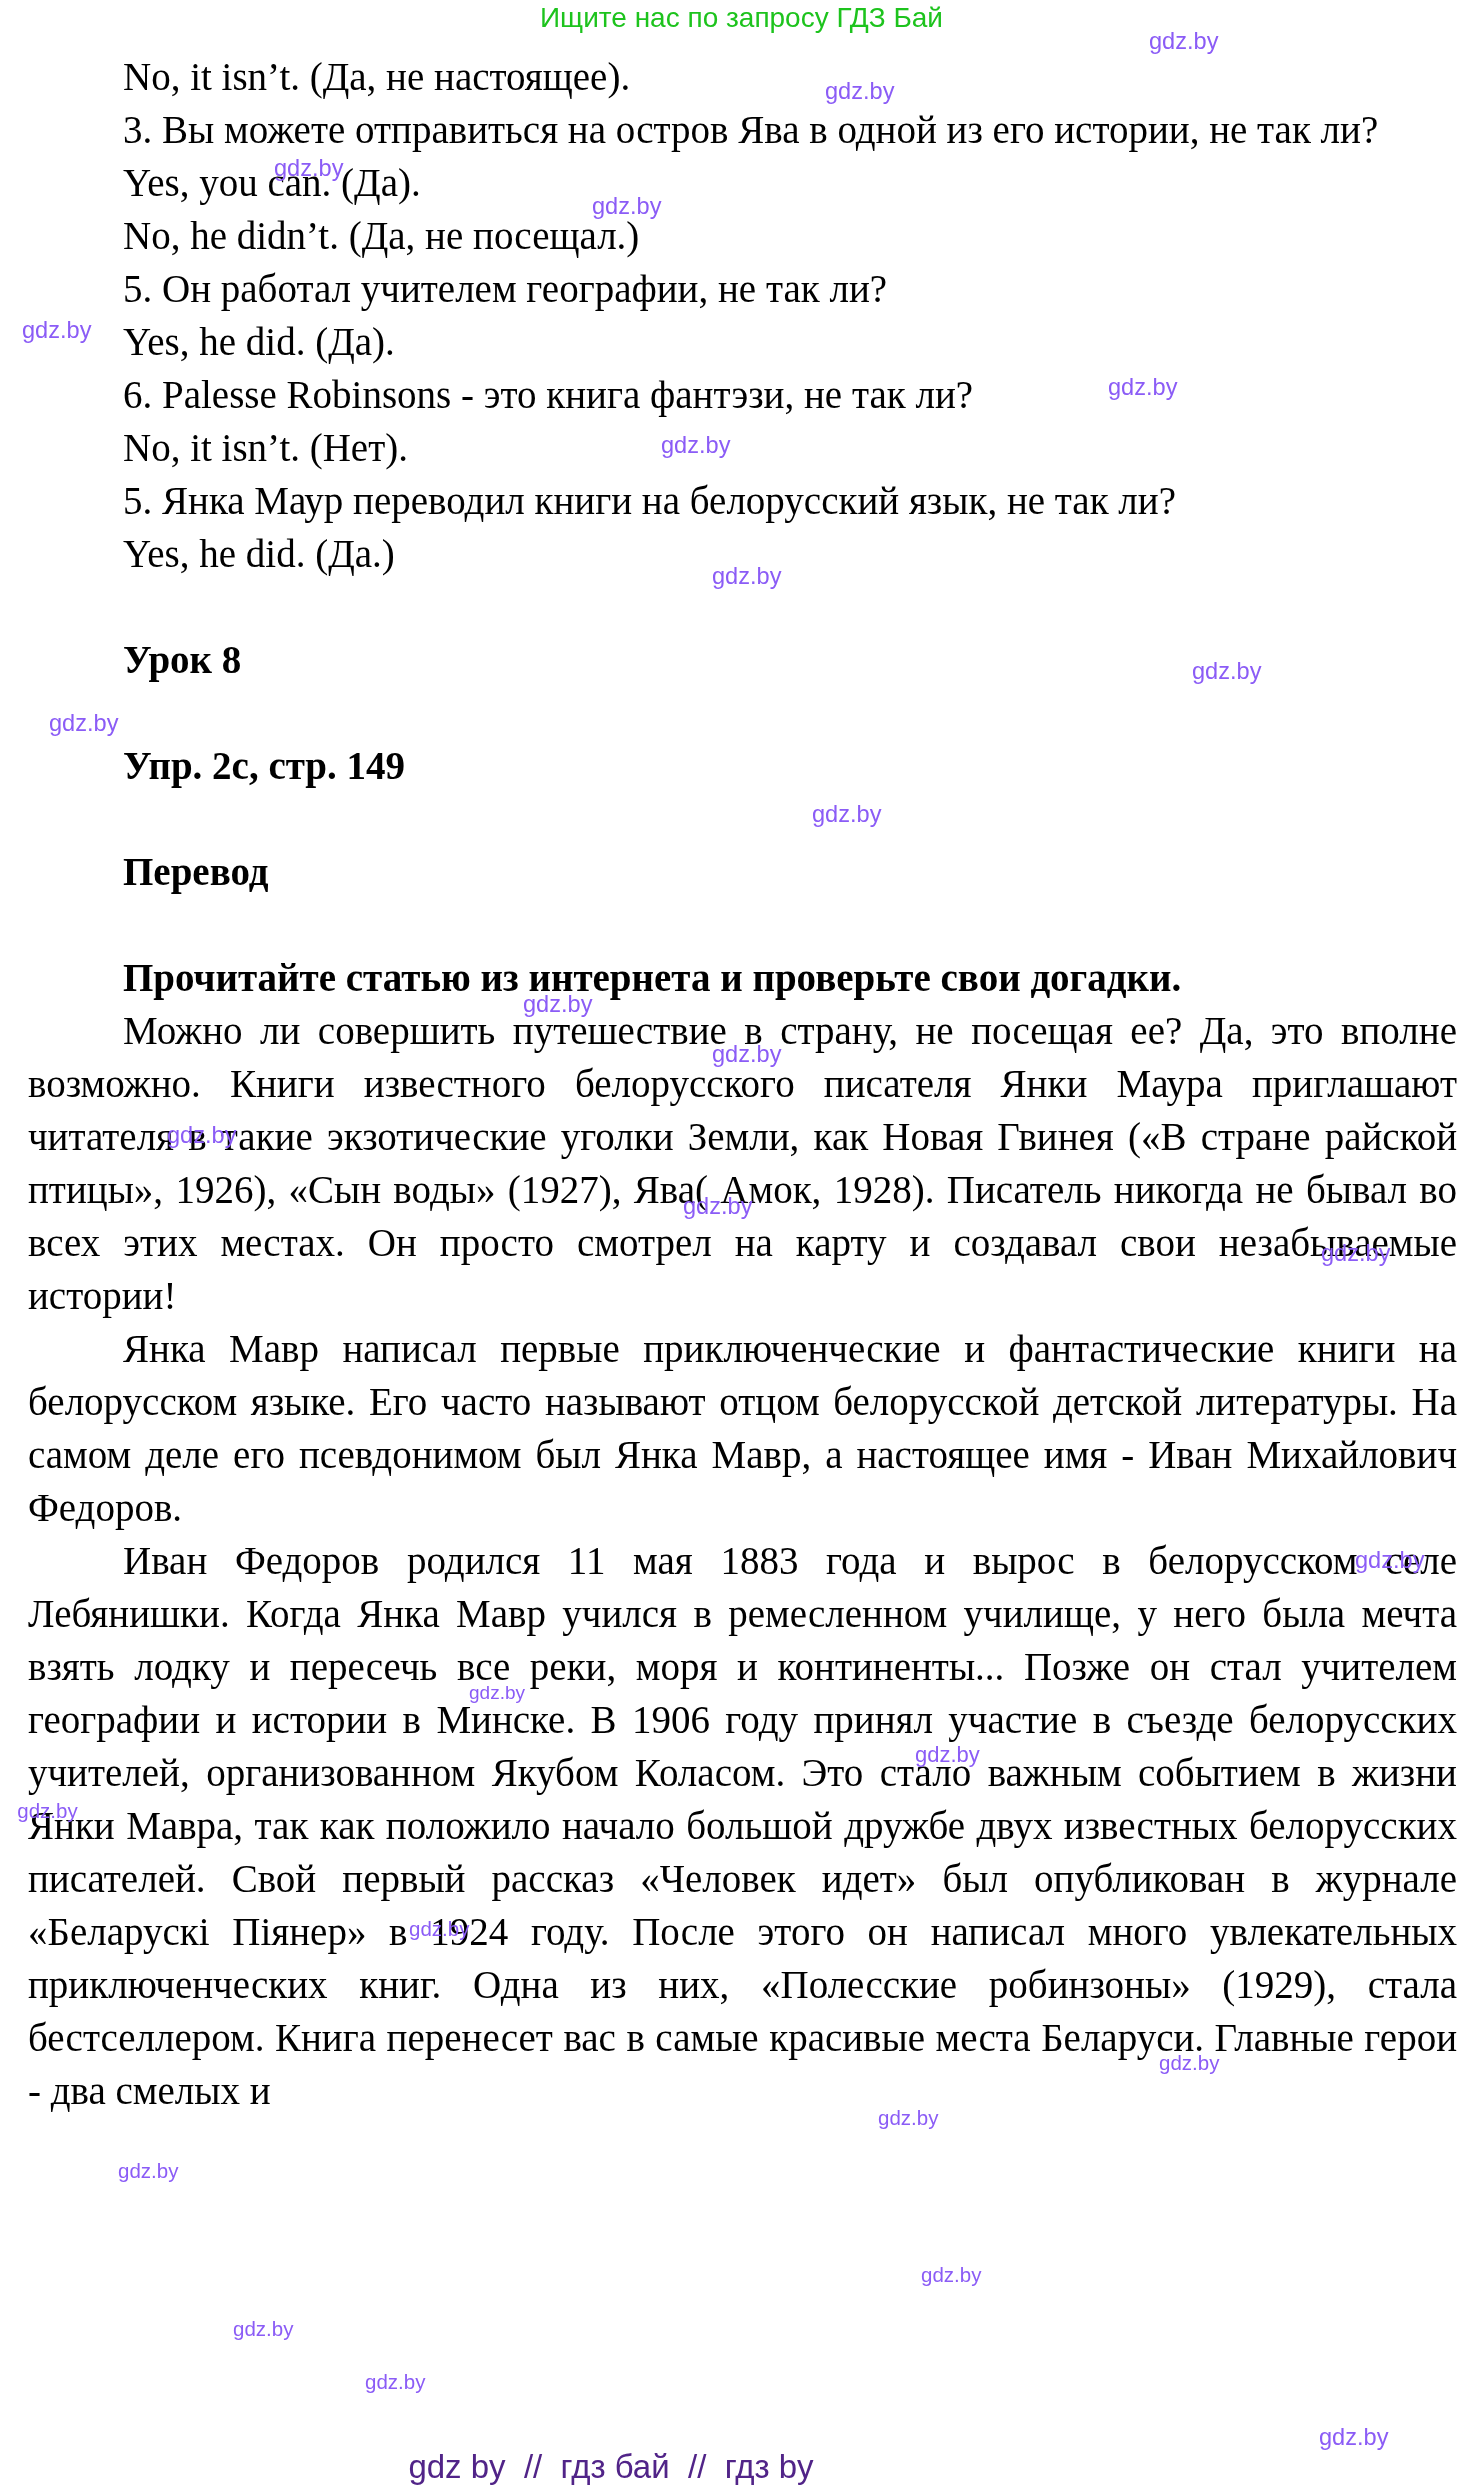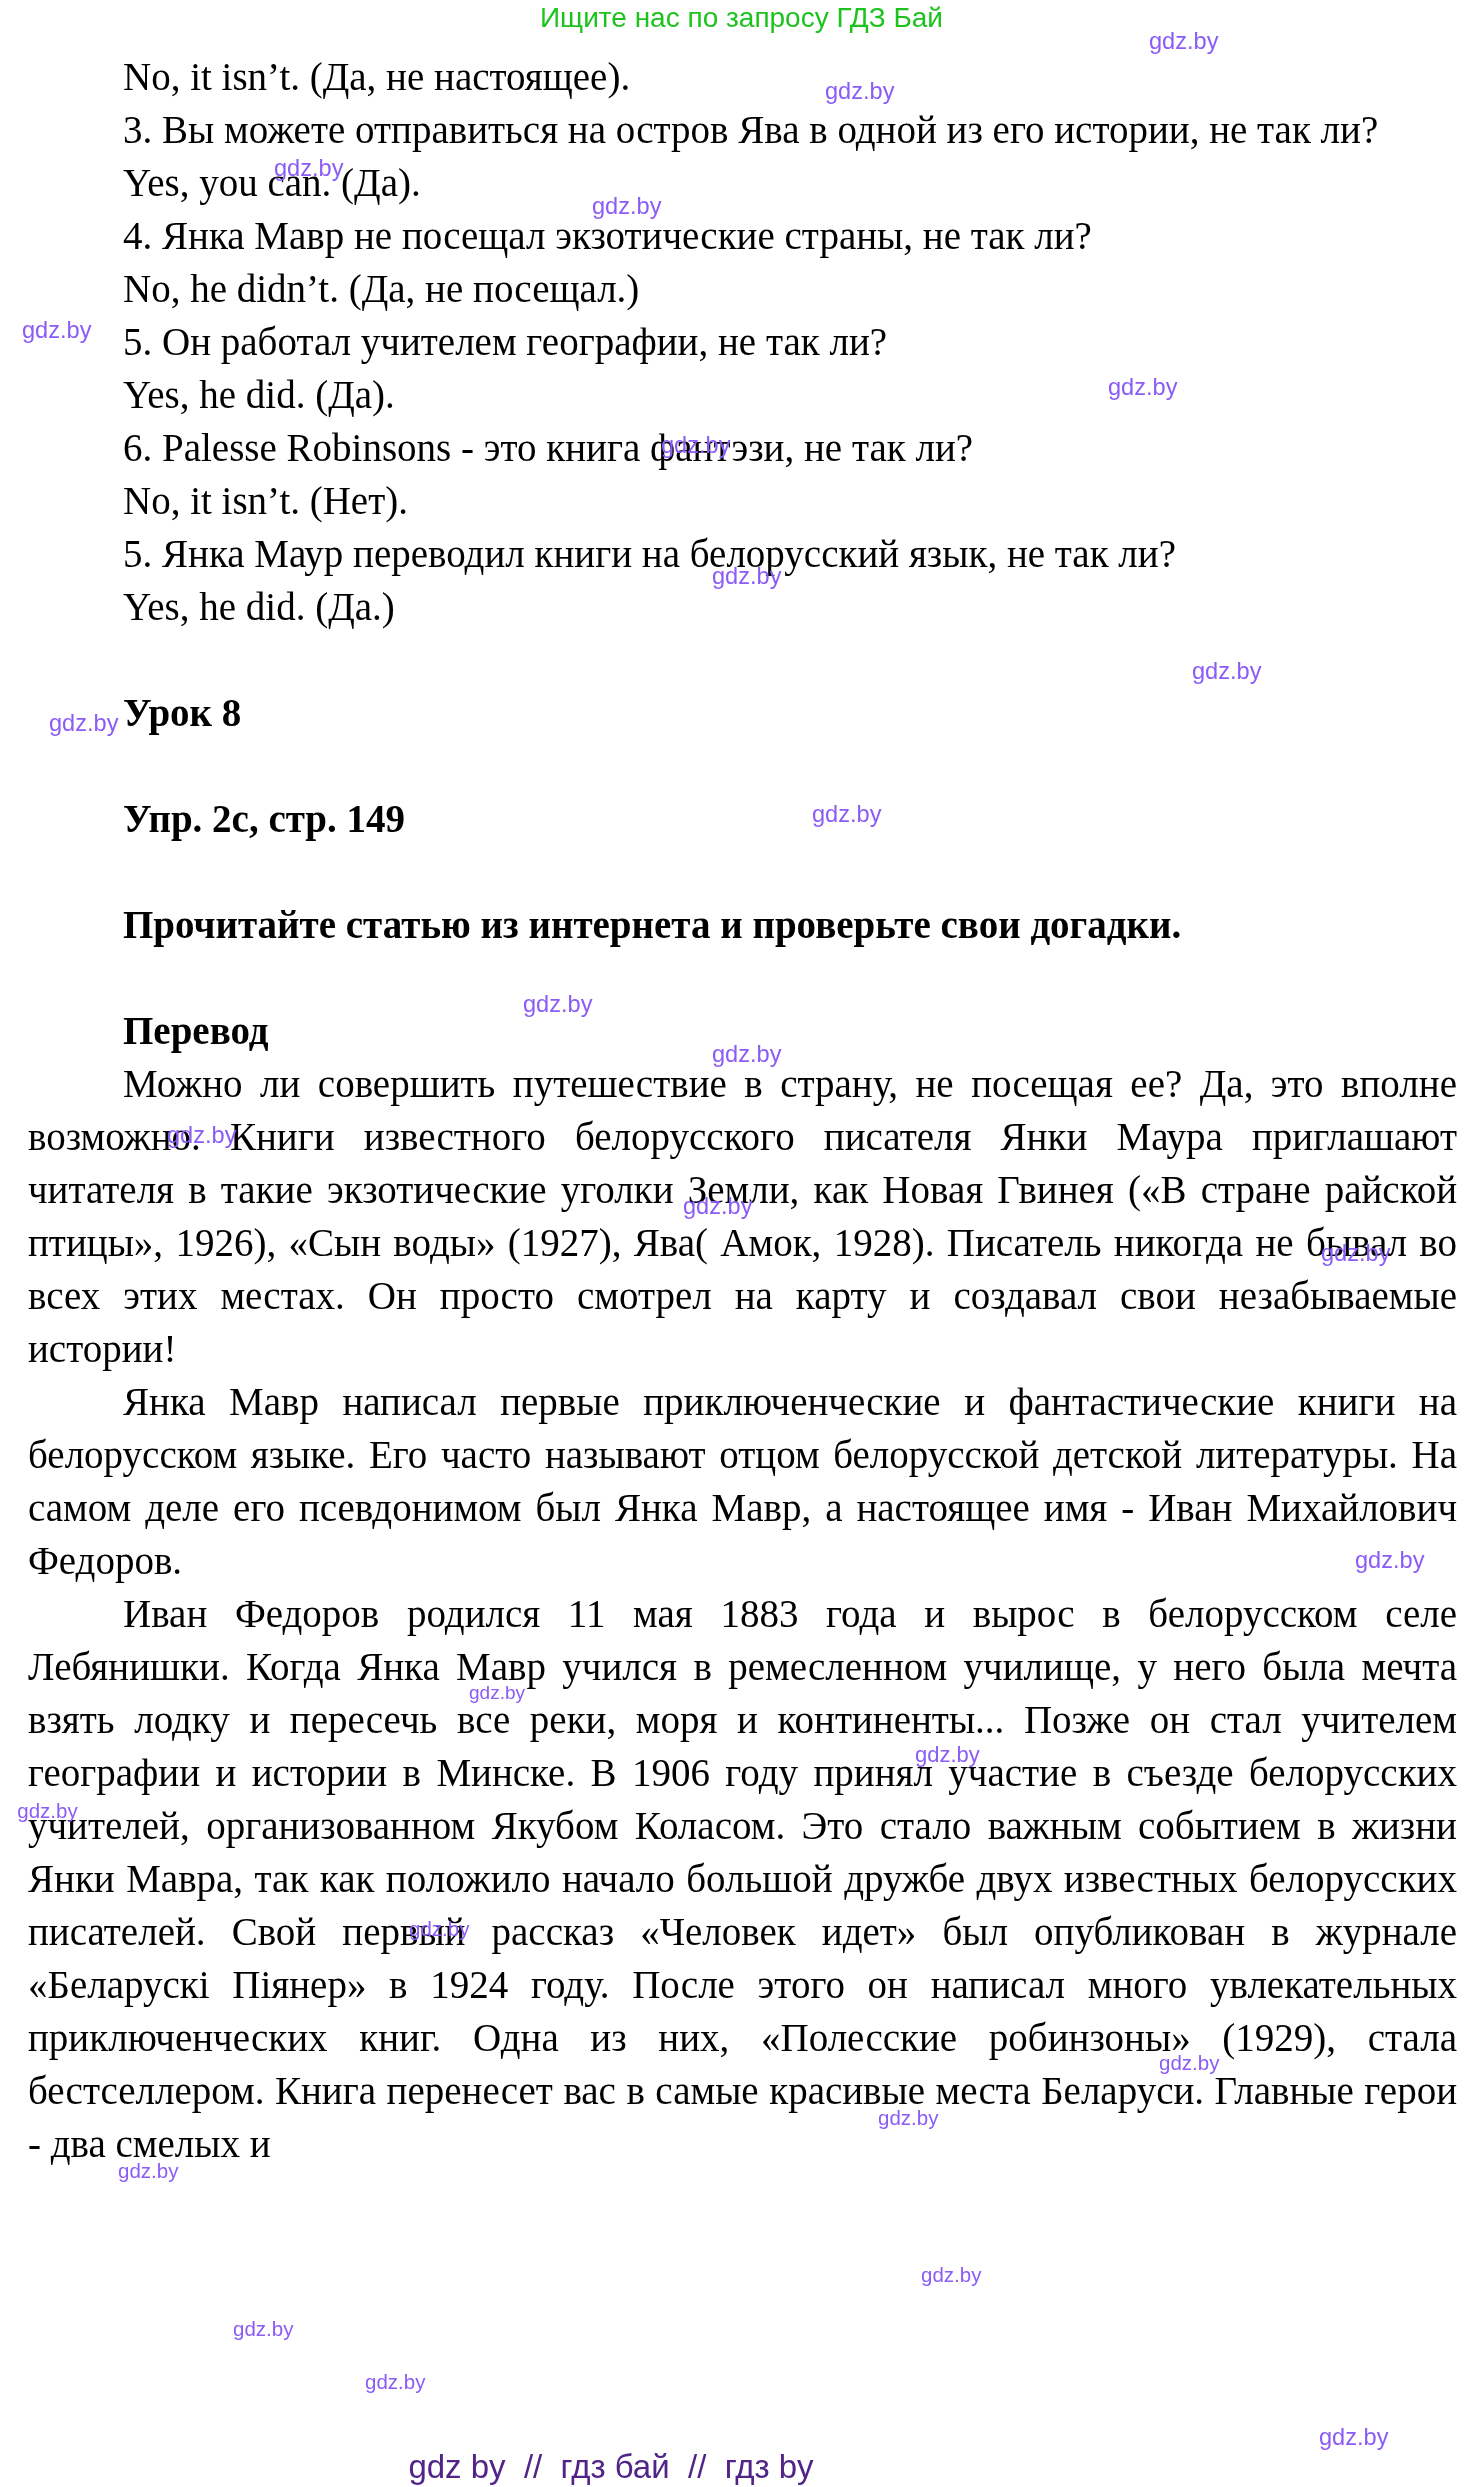--- a/index.html
+++ b/index.html
@@ -37,33 +37,32 @@
 </style>
 </head>
 <body>
 
 <div class="banner" style="color: rgb(29, 195, 29);">Ищите нас по запросу ГДЗ Бай</div>
 
 <div class="doc">
   <p>No, it isn’t. (Да, не настоящее).</p>
   <p>3. Вы можете отправиться на остров Ява в одной из его истории, не так ли?</p>
   <p>Yes, you can. (Да).</p>
-  <p>4. Янка Мавр не посещал экзотические страны, не так ли?</p>
   <p>No, he didn’t. (Да, не посещал.)</p>
   <p>5. Он работал учителем географии, не так ли?</p>
   <p>Yes, he did. (Да).</p>
   <p>6. Palesse Robinsons - это книга фантэзи, не так ли?</p>
   <p>No, it isn’t. (Нет).</p>
   <p>5. Янка Маур переводил книги на белорусский язык, не так ли?</p>
   <p>Yes, he did. (Да.)</p>
 
   <p class="h">Урок 8</p>
   <p class="h">Упр. 2c, стр. 149</p>
+  <p class="h">Перевод</p>
   <p class="h">Прочитайте статью из интернета и проверьте свои догадки.</p>
-  <p class="h">Перевод</p>
 
   <p class="para-first">Можно ли совершить путешествие в страну, не посещая ее? Да, это вполне возможно. Книги известного белорусского писателя Янки Маура приглашают читателя в такие экзотические уголки Земли, как Новая Гвинея («В стране райской птицы», 1926), «Сын воды» (1927), Ява( Амок, 1928). Писатель никогда не бывал во всех этих местах. Он просто смотрел на карту и создавал свои незабываемые истории!</p>
   <p>Янка Мавр написал первые приключенческие и фантастические книги на белорусском языке. Его часто называют отцом белорусской детской литературы. На самом деле его псевдонимом был Янка Мавр, а настоящее имя - Иван Михайлович Федоров.</p>
   <p>Иван Федоров родился 11 мая 1883 года и вырос в белорусском селе Лебянишки. Когда Янка Мавр учился в ремесленном училище, у него была мечта взять лодку и пересечь все реки, моря и континенты... Позже он стал учителем географии и истории в Минске. В 1906 году принял участие в съезде белорусских учителей, организованном Якубом Коласом. Это стало важным событием в жизни Янки Мавра, так как положило начало большой дружбе двух известных белорусских писателей. Свой первый рассказ «Человек идет» был опубликован в журнале «Беларускі Піянер» в 1924 году. После этого он написал много увлекательных приключенческих книг. Одна из них, «Полесские робинзоны» (1929), стала бестселлером. Книга перенесет вас в самые красивые места Беларуси. Главные герои - два смелых и</p>
 </div>
 
 <div id="wm-layer">
     <span class="wm" style="left: 1149px; top: 30px; font-size: 23.6px;">gdz.by</span>
     <span class="wm" style="left: 825px; top: 80px; font-size: 23.6px;">gdz.by</span>
     <span class="wm" style="left: 274px; top: 157px; font-size: 23.6px;">gdz.by</span>

